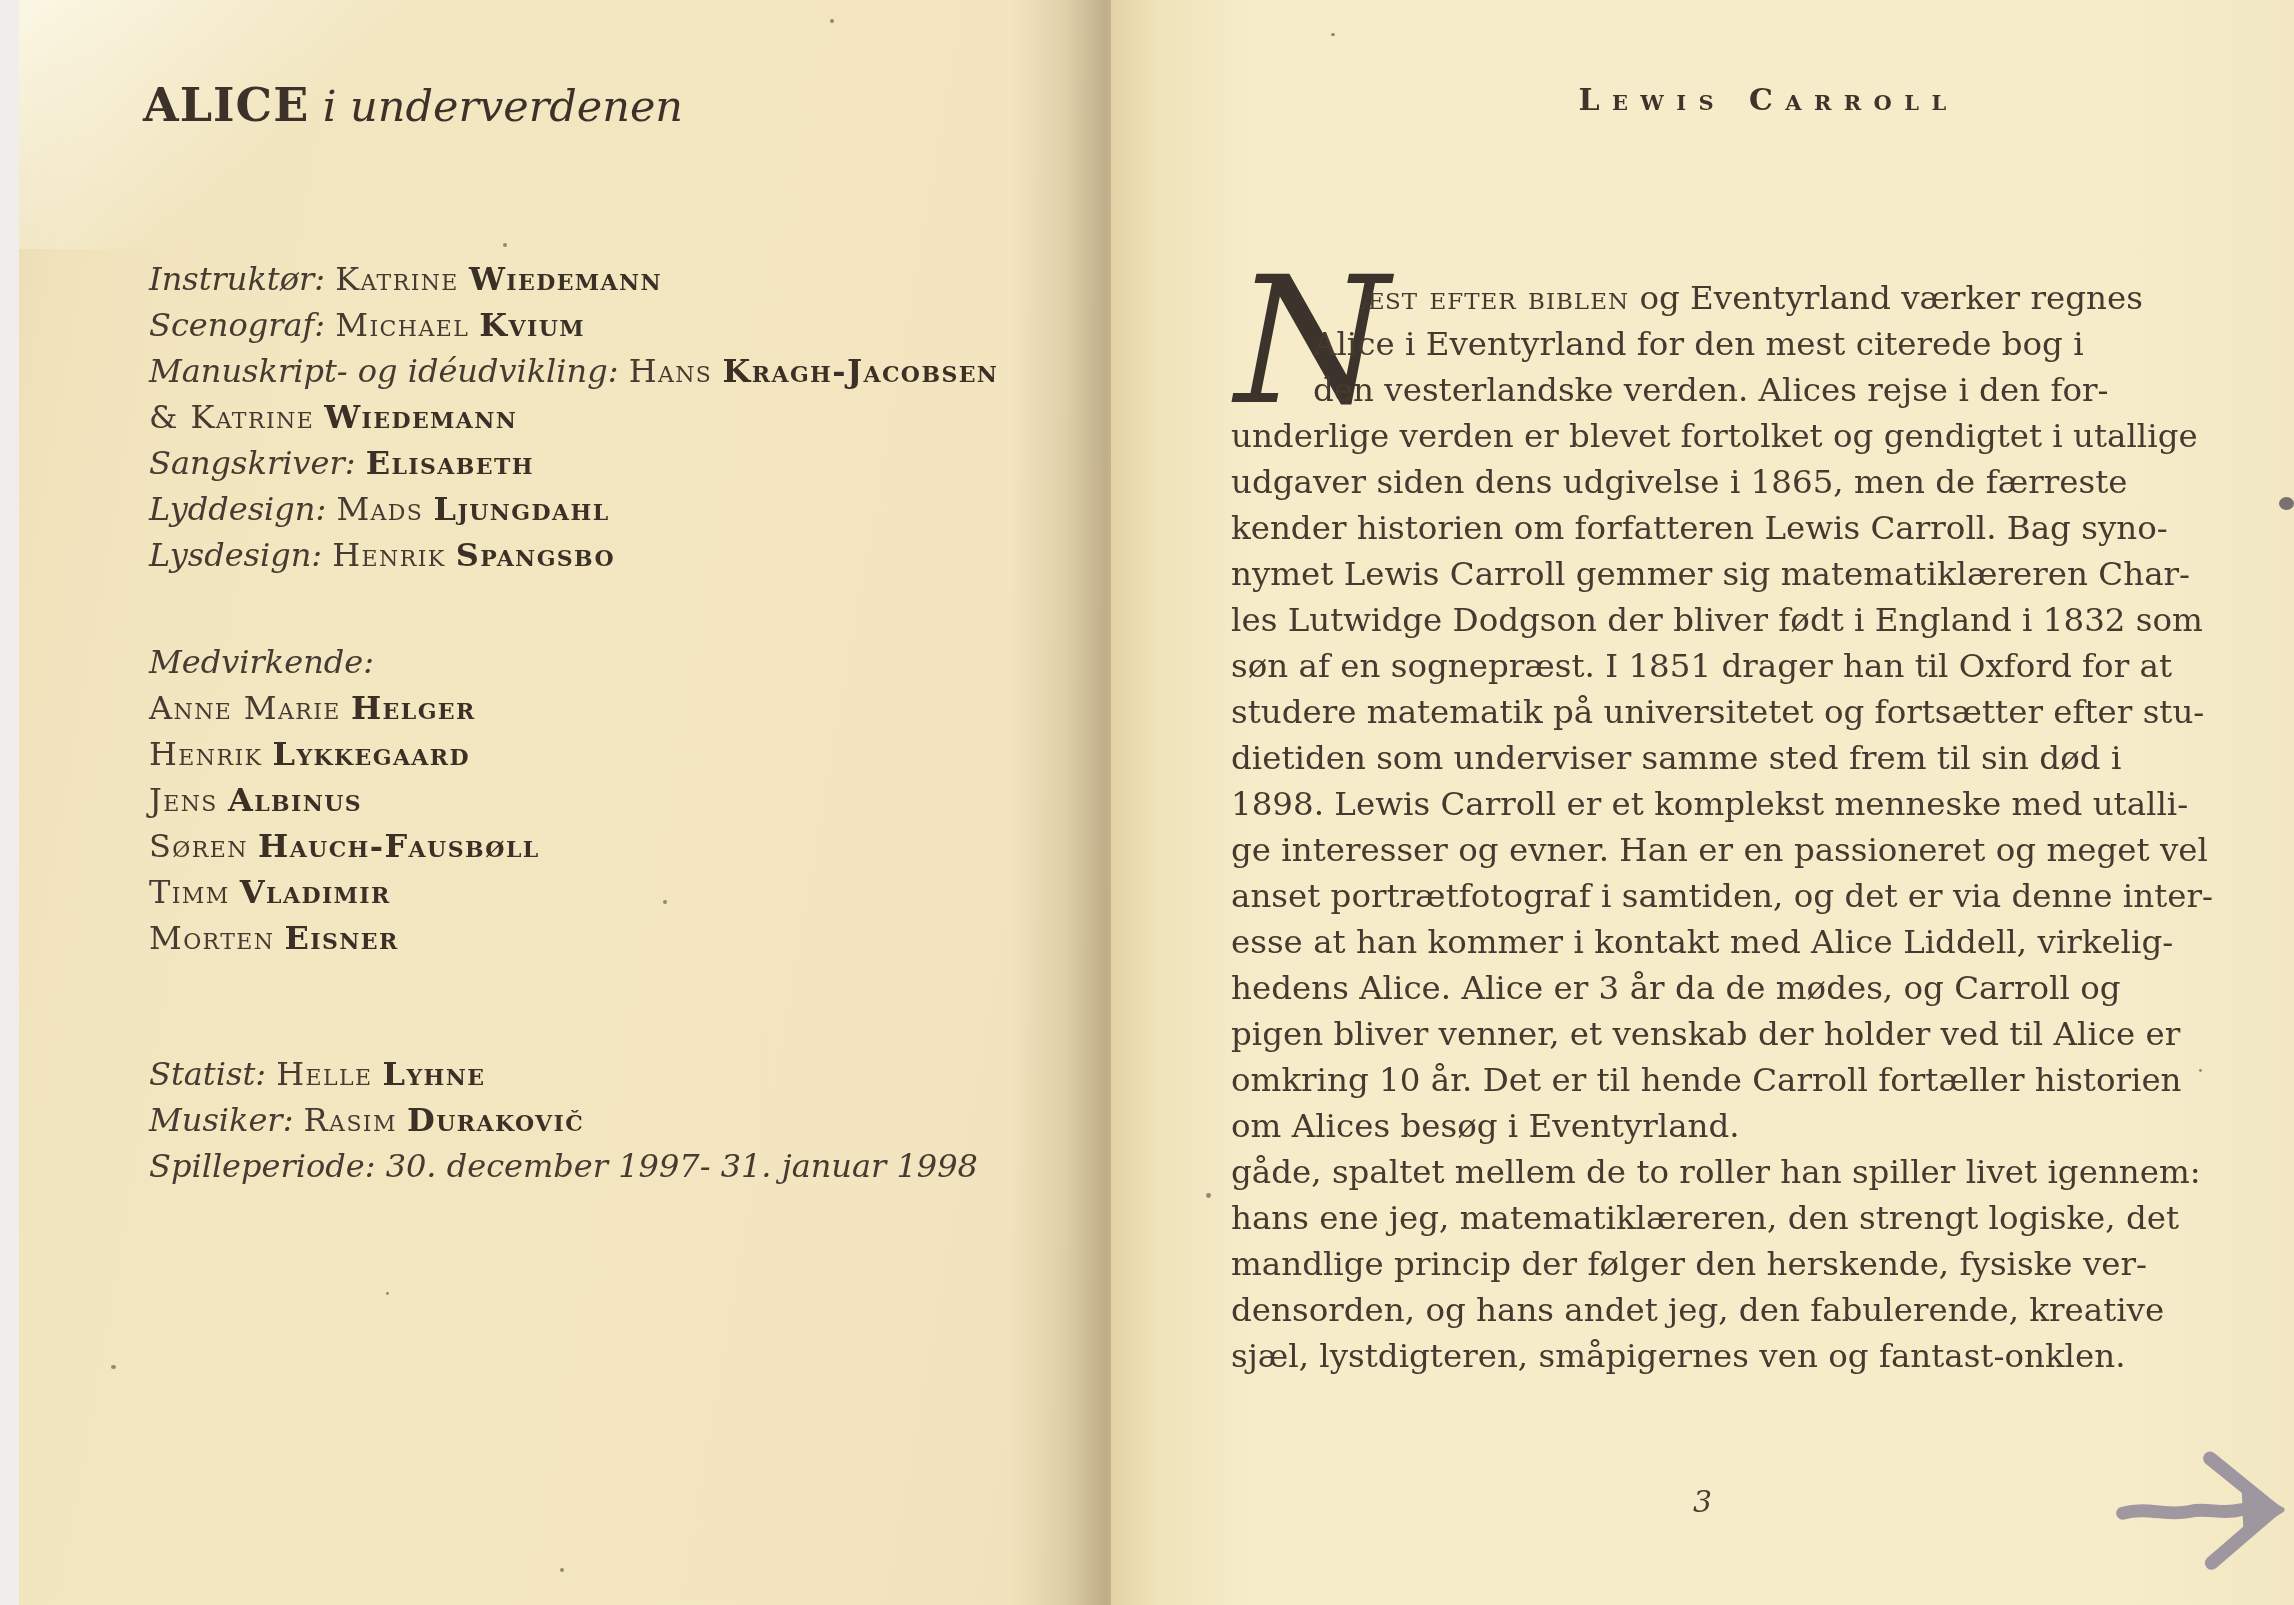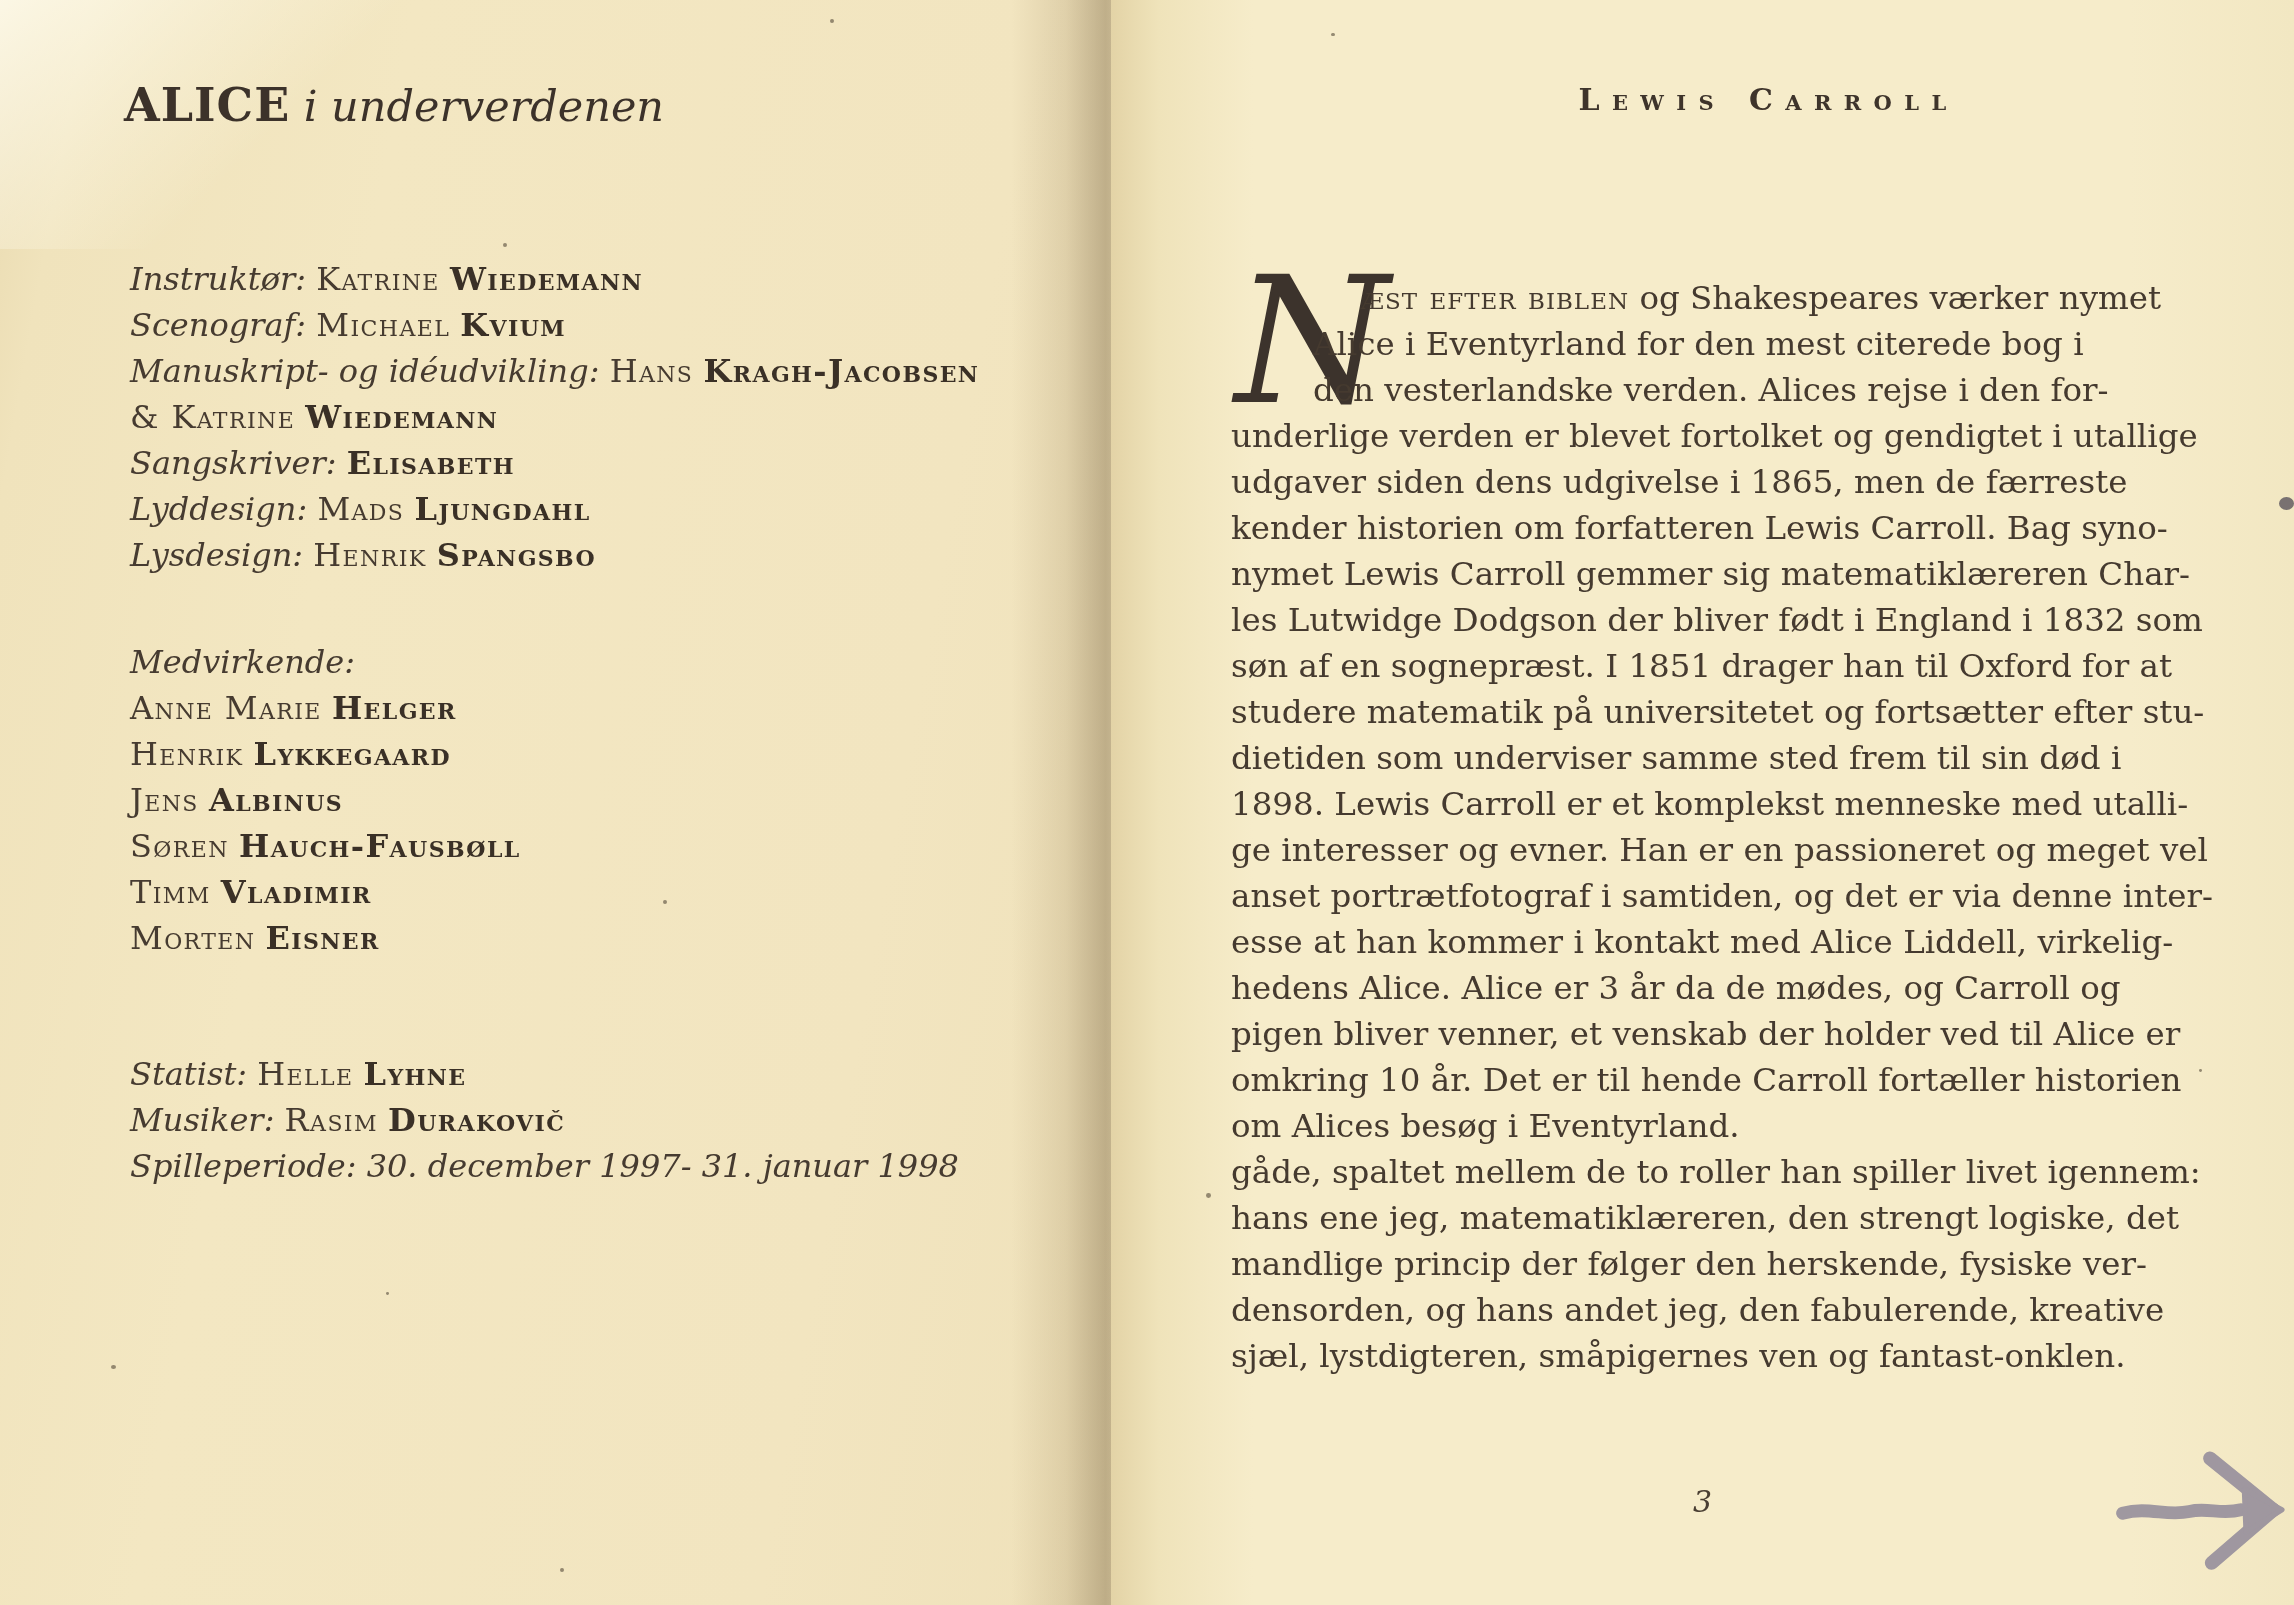--- a/index.html
+++ b/index.html
@@ -4,21 +4,21 @@
 <style>
   html,body{margin:0;padding:0;}
   body{
     width:2294px;height:1606px;position:relative;overflow:hidden;
     background:#efeeea;
     font-family:"DejaVu Serif","Liberation Serif",serif;
   }
   
   .page{position:absolute;top:0;height:1606px;}
   #left-page{
-    left:0;width:1202px;
+    left:19px;width:1202px;
     background:linear-gradient(100deg,#e9dab0 0%,#f0e3bc 6%,#f3e7c2 28%,#f2e5c0 70%,#eee0b8 100%);
   }
   #left-page::before{ 
     content:"";position:absolute;left:0;top:0;width:401px;height:249px;
     background:linear-gradient(135deg,rgba(255,252,238,.85) 0%,rgba(255,252,238,.35) 35%,rgba(255,252,238,0) 62%);
   }
   #right-page{
     left:1111px;width:1183px;
     background:linear-gradient(90deg,#e3d3a6 0%,#efe3ba 4%,#f6ecca 12%,#f6ecca 86%,#f2e7c2 100%);
   }
@@ -99,21 +99,21 @@
       <div class="credit-line"><span class="lbl">Spilleperiode: 30. december 1997- 31. januar 1998</span> </div>
     </div>
 </div>
 
 <div id="gutter"></div>
 
 <div class="page" id="right-page"></div>
 <div id="rp-header">Lewis Carroll</div>
 <div id="drop-cap">N</div>
 <div id="rp-body">
-    <div class="bline ind1"><span class="smallcaps">æst efter biblen</span> <span>og Shakespeares værker nymet</span></div>
+    <div class="bline ind1"><span class="smallcaps">æst efter biblen</span> <span>og Eventyrland værker regnes</span></div>
     <div class="bline ind2">Alice i Eventyrland for den mest citerede bog i</div>
     <div class="bline ind2">den vesterlandske verden. Alices rejse i den for-</div>
     <div class="bline">underlige verden er blevet fortolket og gendigtet i utallige</div>
     <div class="bline">udgaver siden dens udgivelse i 1865, men de færreste</div>
     <div class="bline">kender historien om forfatteren Lewis Carroll. Bag syno-</div>
     <div class="bline">nymet Lewis Carroll gemmer sig matematiklæreren Char-</div>
     <div class="bline">les Lutwidge Dodgson der bliver født i England i 1832 som</div>
     <div class="bline">søn af en sognepræst. I 1851 drager han til Oxford for at</div>
     <div class="bline">studere matematik på universitetet og fortsætter efter stu-</div>
     <div class="bline">dietiden som underviser samme sted frem til sin død i</div>

